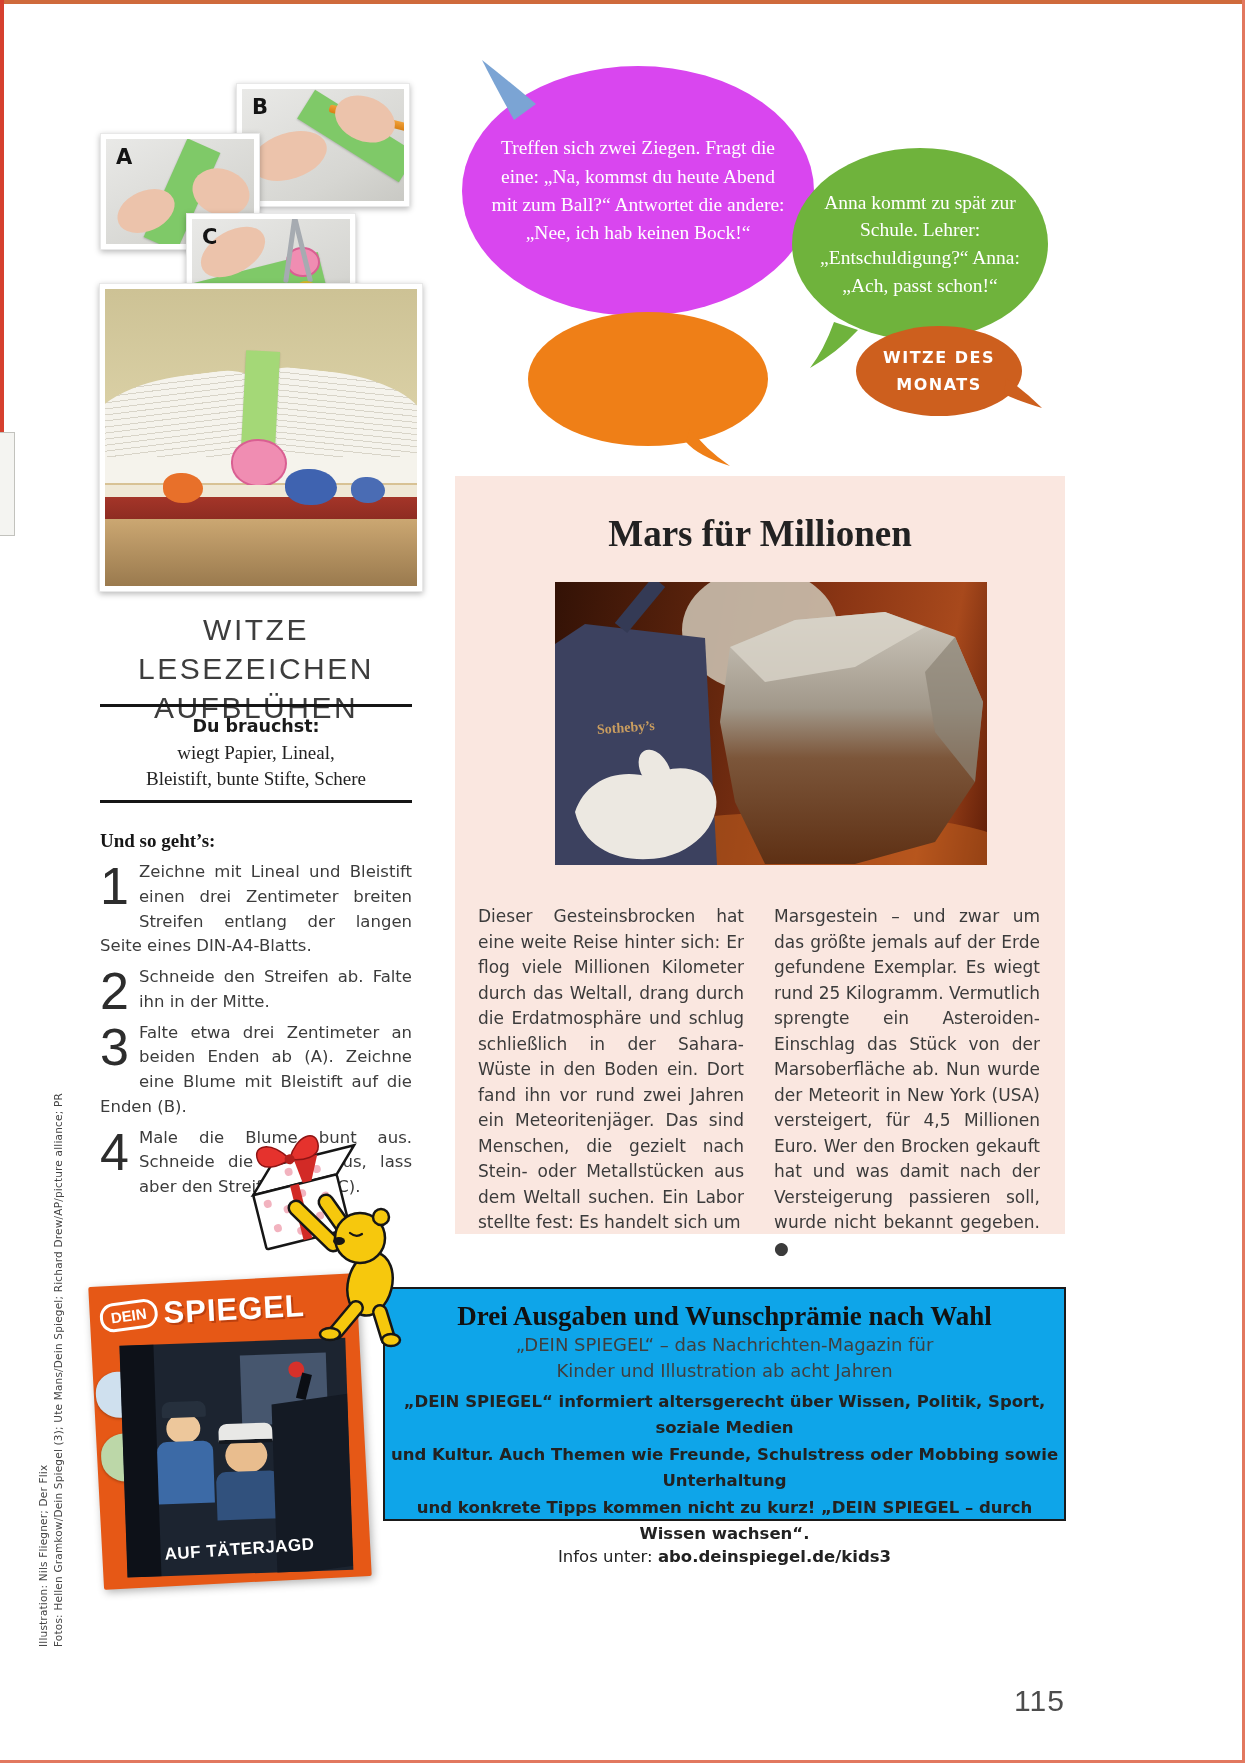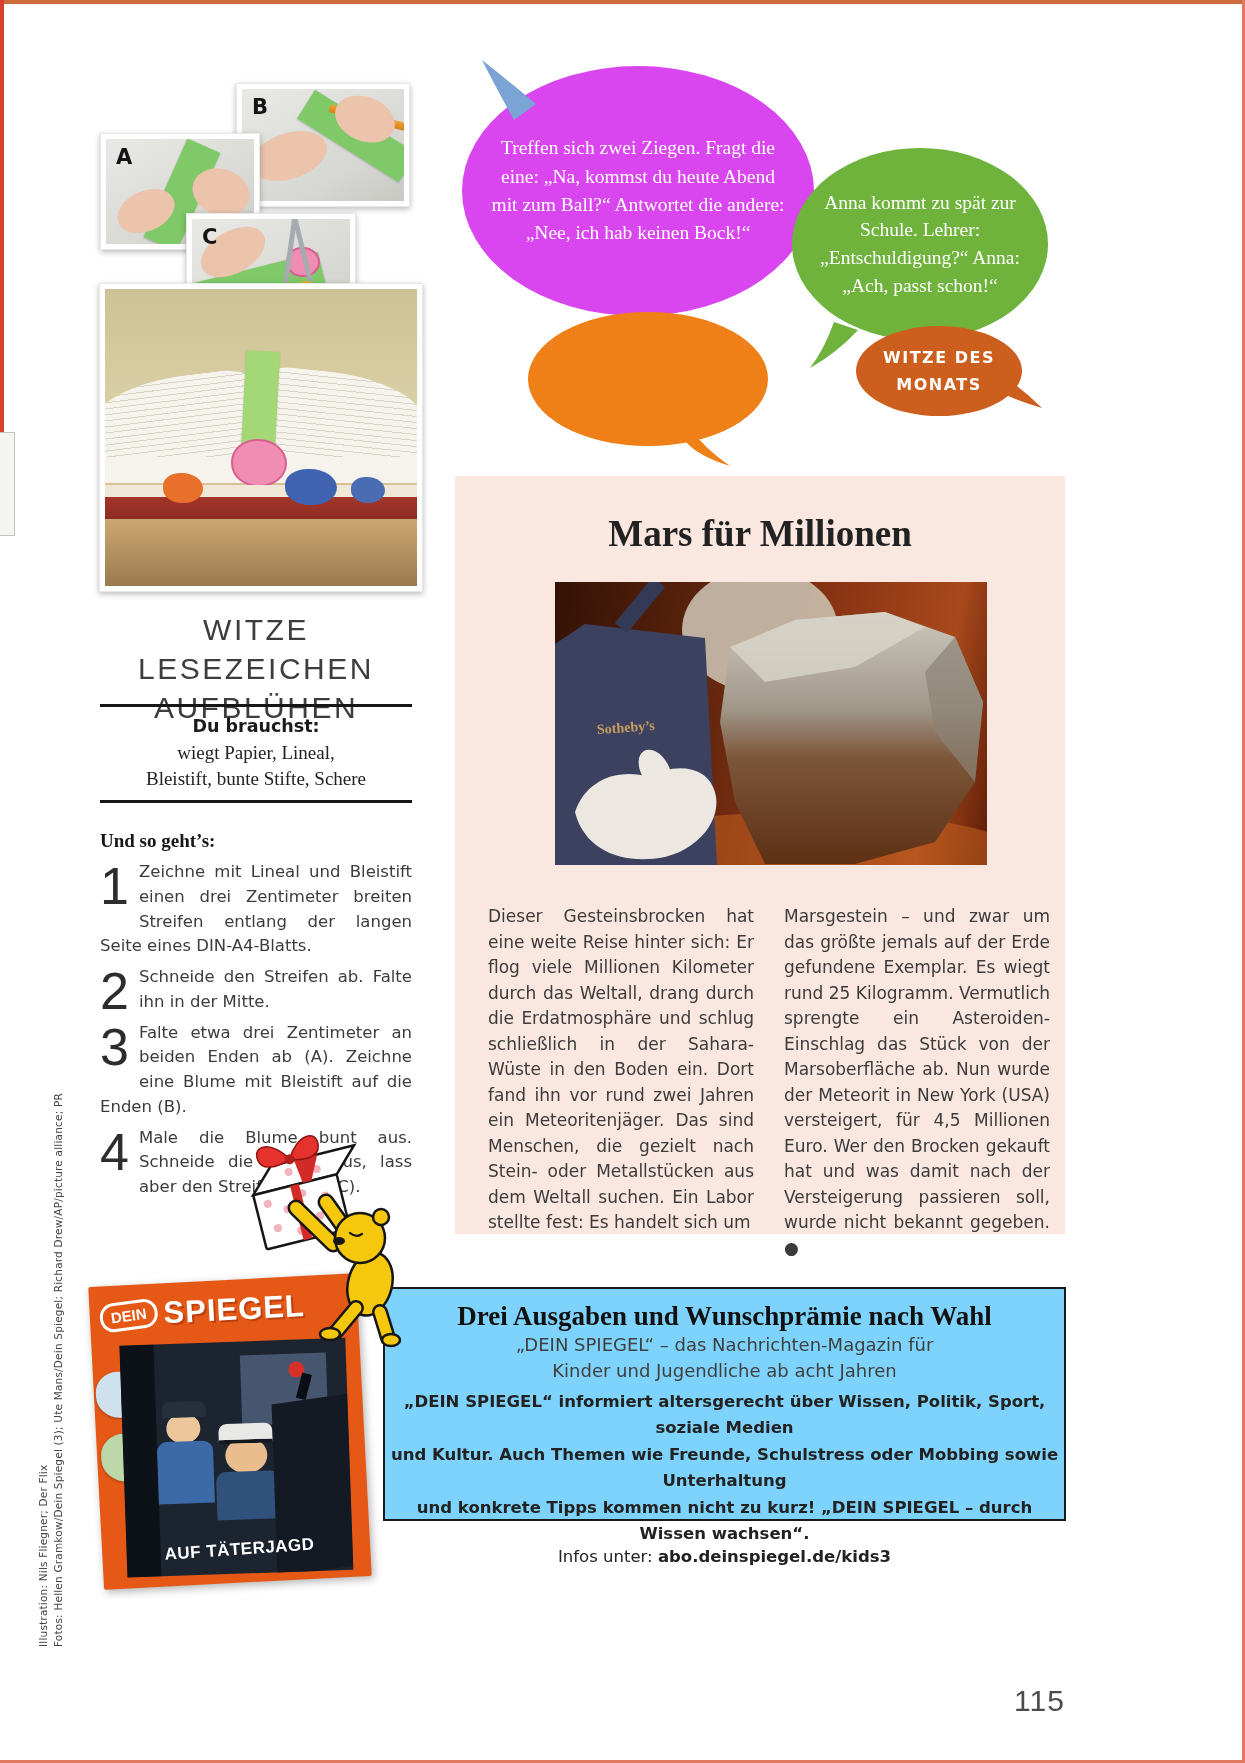--- a/index.html
+++ b/index.html
@@ -54,25 +54,25 @@
   .step{margin-bottom:6px;color:#3c3c3c;font-size:16.5px;line-height:1.5;text-align:justify;}
   .stepnum{float:left;font-family:"Liberation Sans",sans-serif;font-weight:300;font-size:52px;line-height:.88;
            padding:4px 10px 0 0;color:#2d2d2d;}
 
   
   .marsbox{left:455px;top:476px;width:610px;height:758px;background:#fae7e0;}
   .mars-title{position:absolute;left:0;top:36px;width:100%;text-align:center;font-family:"Liberation Serif",serif;
               font-weight:700;font-size:37px;color:#222;}
   .marsphoto{position:absolute;left:100px;top:106px;width:432px;height:283px;overflow:hidden;
              background:linear-gradient(100deg,#331206 0%,#59220c 30%,#8a3514 60%,#a8491c 85%,#5e1d08 100%);}
-  .marscols{position:absolute;left:33px;top:428px;width:562px;display:flex;gap:30px;}
+  .marscols{position:absolute;left:23px;top:428px;width:562px;display:flex;gap:30px;}
   .marscol{width:266px;font-size:17px;line-height:1.5;color:#3b3b3b;text-align:justify;}
 
   
-  .adbox{left:383px;top:1287px;width:679px;height:230px;background:#7dd3fc;border:2px solid #1a1a1a;text-align:center;}
+  .adbox{left:383px;top:1287px;width:679px;height:230px;background:#0ea5e9;border:2px solid #1a1a1a;text-align:center;}
   .ad-title{margin-top:12px;font-family:"Liberation Serif",serif;font-weight:600;font-size:27px;color:#111;}
   .ad-sub{font-size:18px;color:#3f3f3f;line-height:1.42;}
   .ad-body{font-weight:700;font-size:16.5px;color:#222;line-height:1.6;}
   .ad-infos{font-size:16.5px;color:#222;}
   .ad-infos b{font-weight:800;}
 
   
   .cover{left:96px;top:1280px;width:268px;height:303px;background:#e65816;transform:rotate(-3deg);
          box-shadow:2px 3px 8px rgba(0,0,0,.3);border-radius:2px;}
   .cover-logo{position:absolute;left:10px;top:12px;width:248px;display:flex;align-items:center;gap:6px;}
@@ -240,21 +240,21 @@
     <div class="marscols">
       <div class="marscol">Dieser Gesteinsbrocken hat eine weite Reise hinter sich: Er flog viele Millionen Kilometer durch das Weltall, drang durch die Erdatmosphäre und schlug schließlich in der Sahara-Wüste in den Boden ein. Dort fand ihn vor rund zwei Jahren ein Meteoritenjäger. Das sind Menschen, die gezielt nach Stein- oder Metallstücken aus dem Weltall suchen. Ein Labor stellte fest: Es handelt sich um</div>
       <div class="marscol">Marsgestein – und zwar um das größte jemals auf der Erde gefundene Exemplar. Es wiegt rund 25 Kilogramm. Vermutlich sprengte ein Asteroiden-Einschlag das Stück von der Marsoberfläche ab. Nun wurde der Meteorit in New York (USA) versteigert, für 4,5 Millionen Euro. Wer den Brocken gekauft hat und was damit nach der Versteigerung passieren soll, wurde nicht bekannt gegeben.  ●</div>
     </div>
   </div>
 
   <div class="abs adbox">
     <div class="ad-title">Drei Ausgaben und Wunschprämie nach Wahl</div>
     <div class="ad-sub">
       <div>„DEIN SPIEGEL“ – das Nachrichten-Magazin für</div>
-      <div>Kinder und Jugendliche ab acht Jahren</div>
+      <div>Kinder und Illustration ab acht Jahren</div>
     </div>
     <div class="ad-body" style="margin-top:6px;">
       <div>„DEIN SPIEGEL“ informiert altersgerecht über Wissen, Politik, Sport, soziale Medien</div>
       <div>und Kultur. Auch Themen wie Freunde, Schulstress oder Mobbing sowie Unterhaltung</div>
       <div>und konkrete Tipps kommen nicht zu kurz! „DEIN SPIEGEL – durch Wissen wachsen“.</div>
     </div>
     <div class="ad-infos">
       <span>Infos unter: </span><b>abo.deinspiegel.de/kids3</b>
     </div>
   </div>

